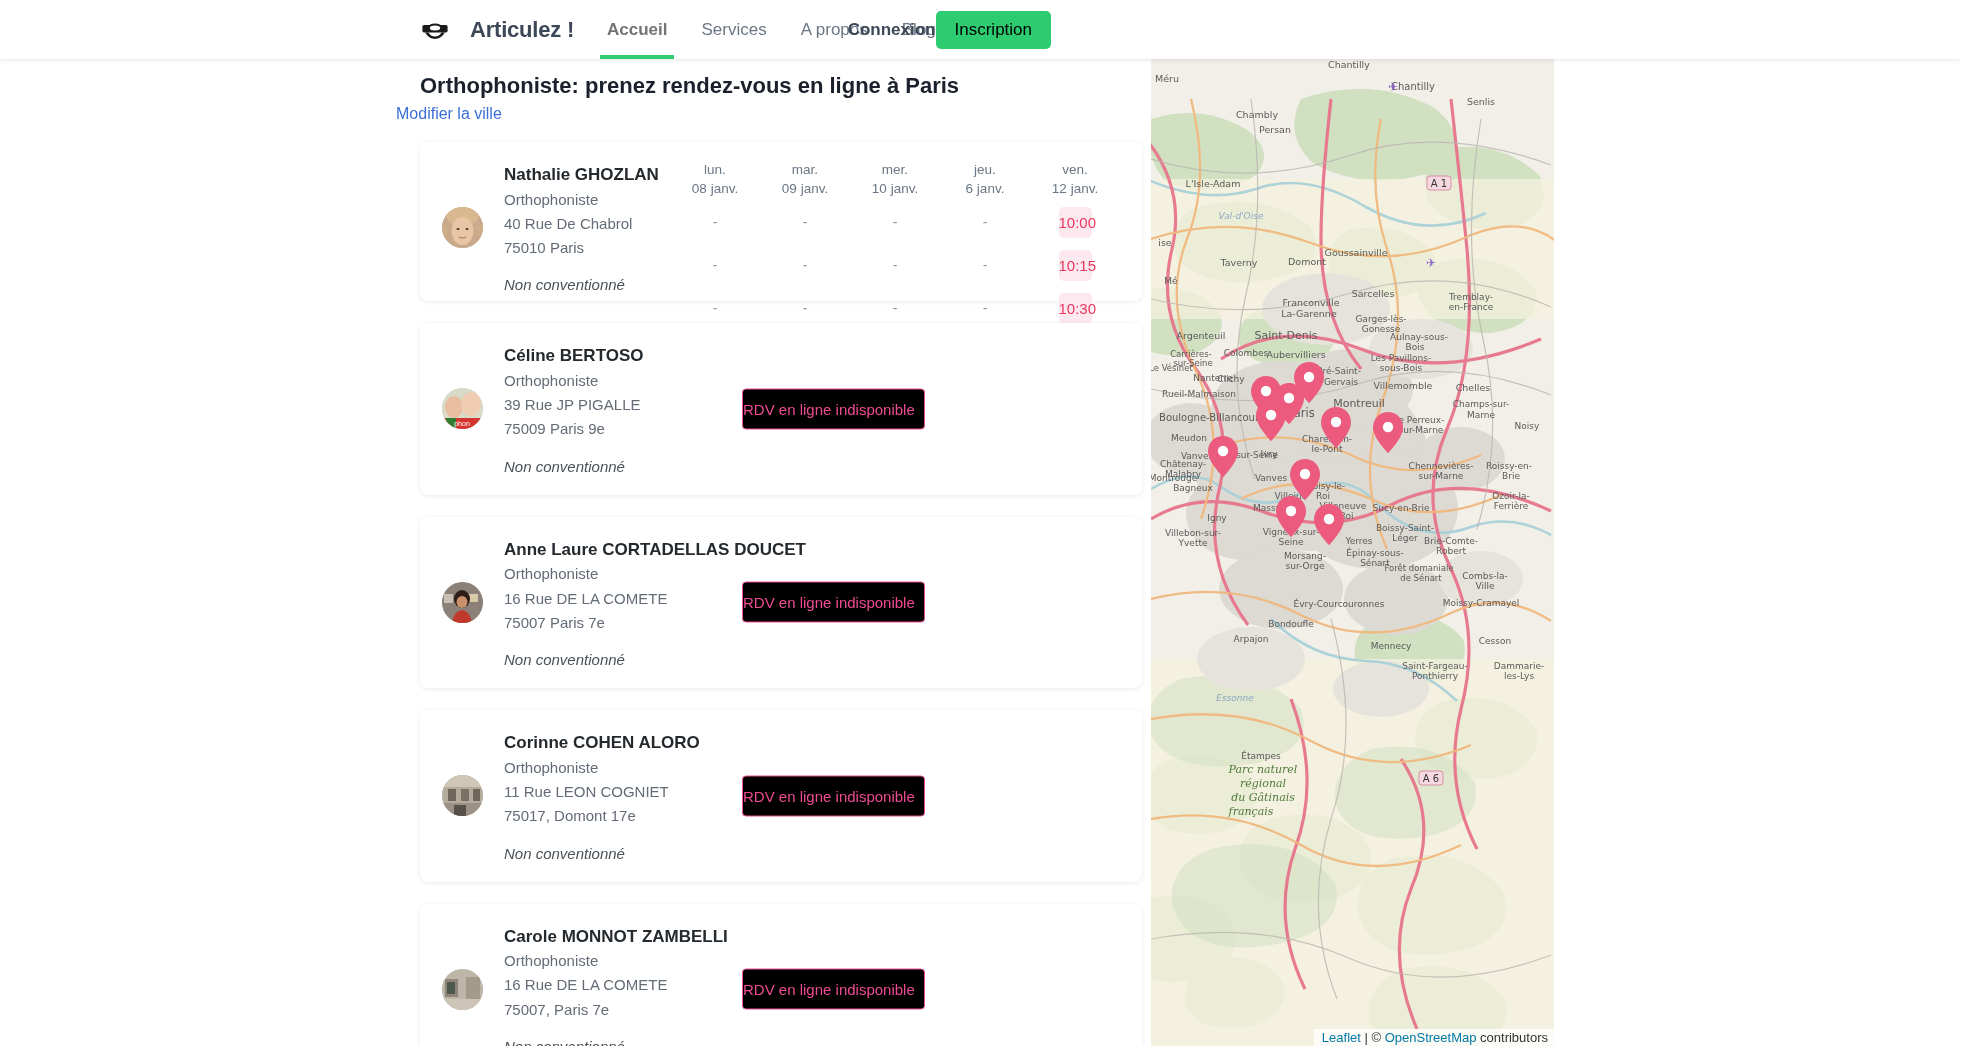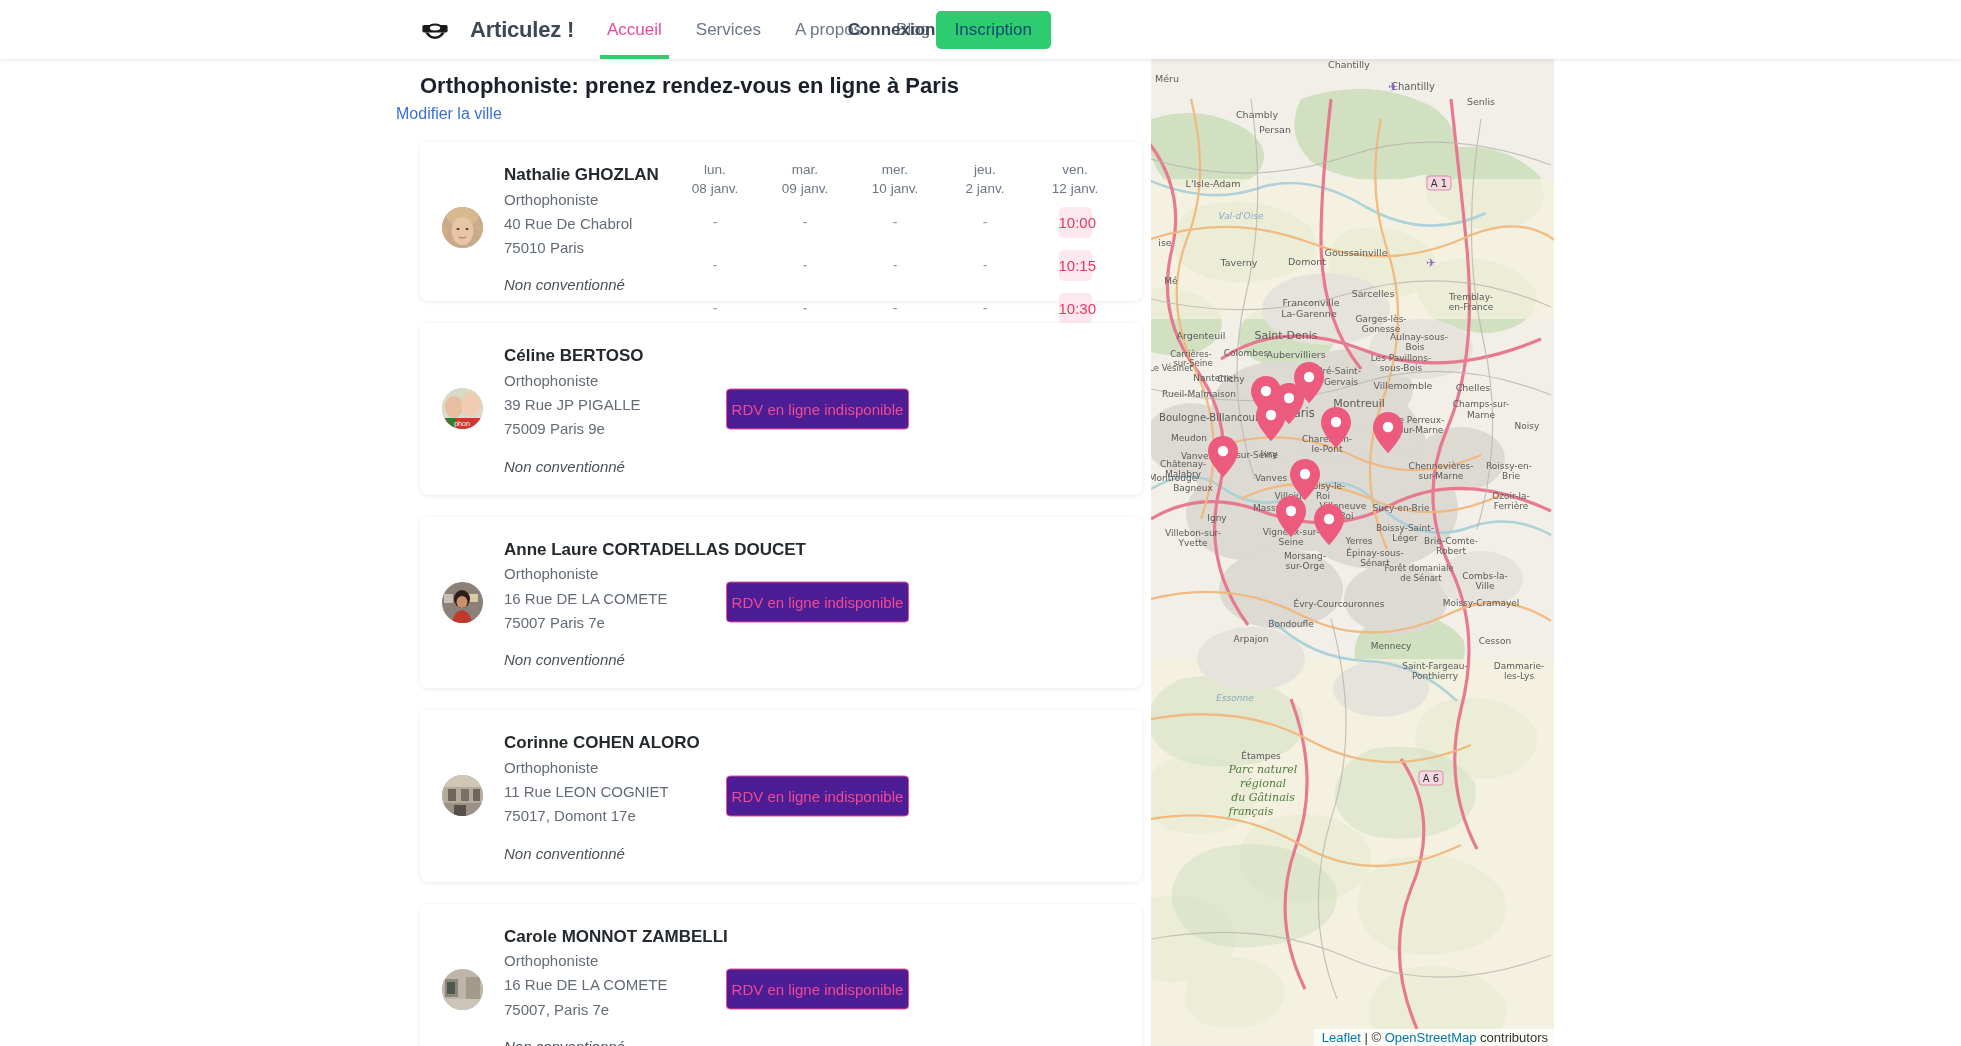--- a/index.html
+++ b/index.html
@@ -56,21 +56,21 @@
     position: relative;
     height: 59px;
     display: flex;
     align-items: center;
     padding: 0 17px;
     font-size: 17px;
     color: #6b7785;
     text-decoration: none;
     white-space: nowrap;
   }
-  .nav-link.active { color: #ec4899; font-weight: 400; text-align: center; }
+  .nav-link.active { color: #737373; font-weight: 700; text-align: center; }
   .nav-link.active::after {
     content: "";
     position: absolute;
     left: 10px; right: 10px;
     bottom: 0;
     height: 4px;
     background: #2ecc71;
   }
   .nav-right {
     position: absolute;
@@ -81,21 +81,21 @@
   }
   .nav-login {
     font-size: 17px;
     color: #3c4858;
     font-weight: 600;
     text-decoration: none;
     white-space: nowrap;
   }
   .nav-signup {
     background: #2ecc71;
-    color: #0c4a6e;
+    color: #000000;
     font-size: 17px;
     padding: 9px 19px;
     border-radius: 5px;
     border: none;
     cursor: pointer;
     font-family: inherit;
     white-space: nowrap;
   }
 
   
@@ -232,27 +232,27 @@
     margin-top: 14px;
     font-size: 15px;
     color: #3c4858;
     cursor: pointer;
     padding-right: 36px;
   }
   .caret { font-size: 10px; position: relative; top: -1px; }
 
   .rdv-btn {
     position: absolute;
-    left: 306px;
+    left: 322px;
     top: 50%;
     transform: translateY(-50%);
     width: 183px;
     padding: 11px 0;
-    text-align: center;
-    background: #4c1d95;
+    text-align: left;
+    background: #000000;
     border: 1px solid #ee4b92;
     color: #ee4b92;
     font-size: 15px;
     border-radius: 4px;
     cursor: pointer;
     font-family: inherit;
     white-space: nowrap;
   }
 
   
@@ -360,21 +360,21 @@
             <div class="col">
               <div>mar.</div>
               <div>09 janv.</div>
             </div>
             <div class="col">
               <div>mer.</div>
               <div>10 janv.</div>
             </div>
             <div class="col">
               <div>jeu.</div>
-              <div>2 janv.</div>
+              <div>6 janv.</div>
             </div>
             <div class="col">
               <div>ven.</div>
               <div>12 janv.</div>
             </div>
           </div>
 
           <div class="avail-row">
             <div class="col">-</div>
             <div class="col">-</div>

